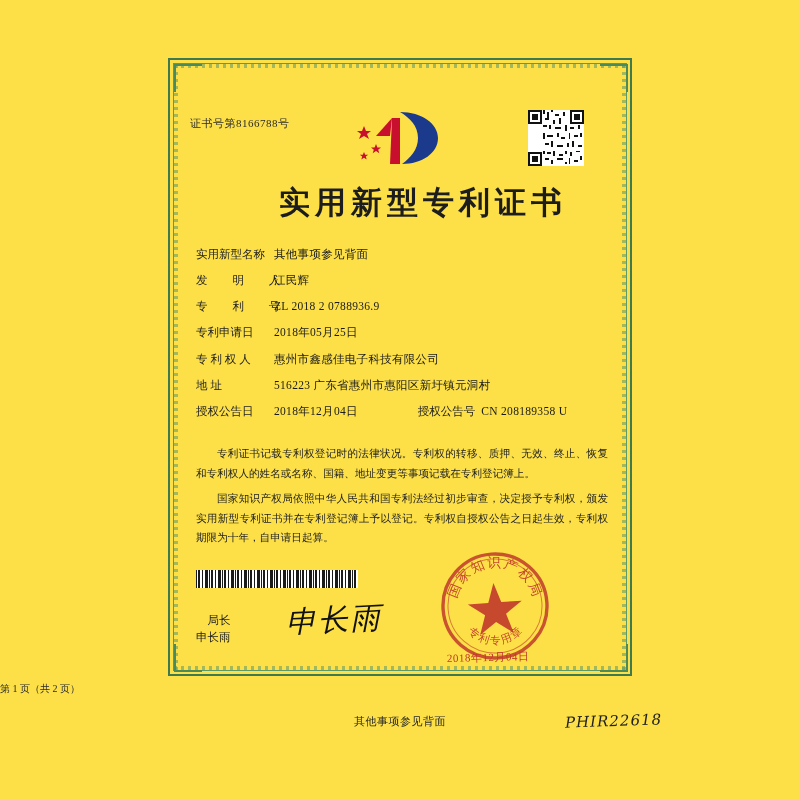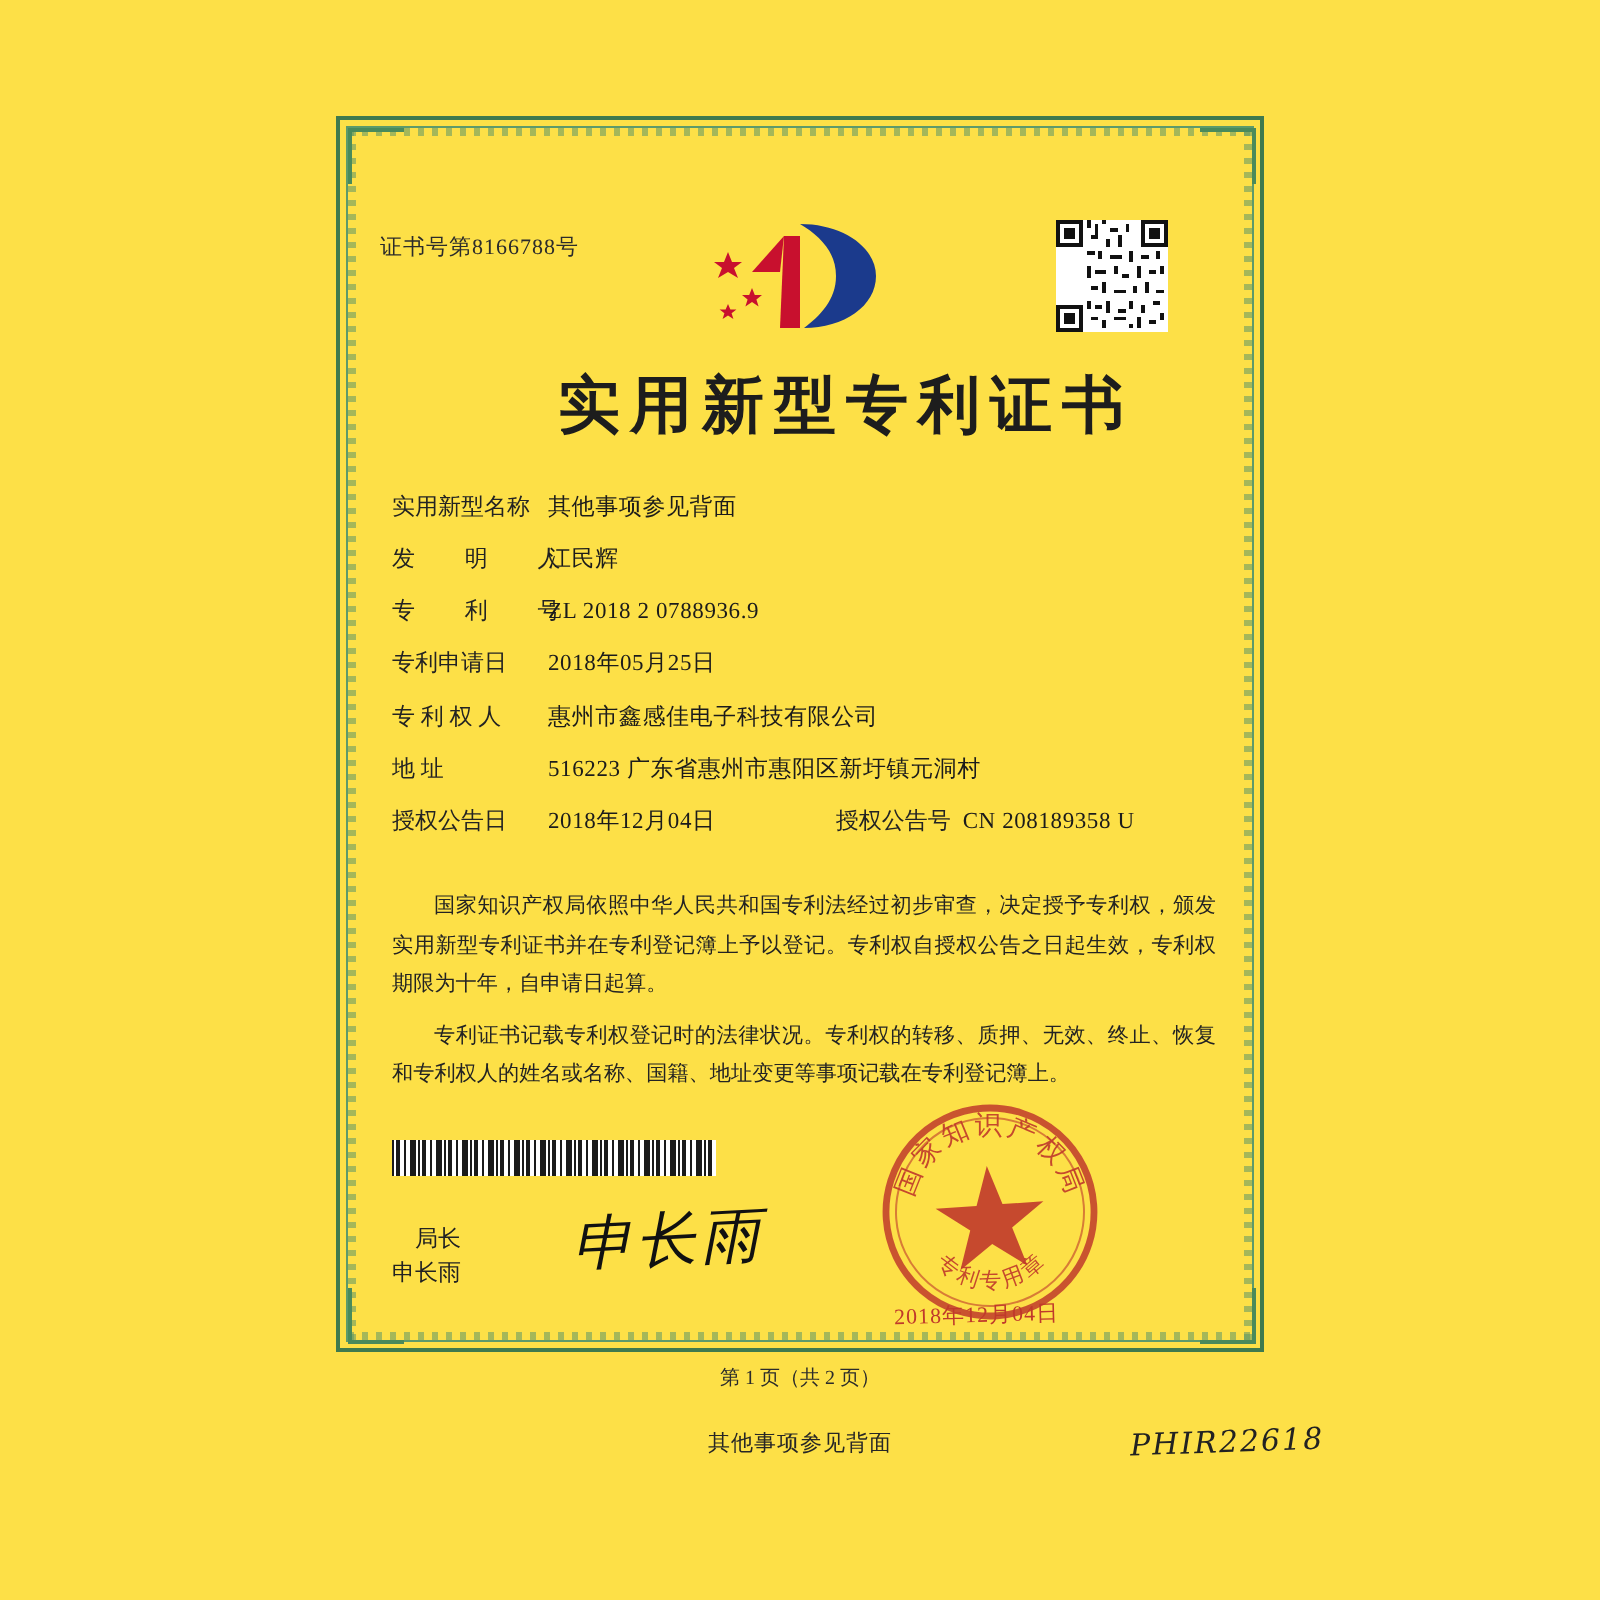--- a/index.html
+++ b/index.html
@@ -213,21 +213,20 @@
     letter-spacing: 2px;
     transform: rotate(-3deg);
   }
 
   
   .page-no {
     position: absolute;
     left: 0;
     top: 682px;
     width: 800px;
-    text-align: center;
     font-size: 10px;
     color: #2b2b2b;
   }
   .footnote {
     position: absolute;
     left: 0;
     top: 714px;
     width: 800px;
     text-align: center;
     font-size: 11px;
@@ -369,22 +368,22 @@
       <span class="field-label w4">授权公告日</span>
       <span class="field-value">2018年12月04日</span>
       <span class="col2">
         <span class="field-label">授权公告号</span>
         <span class="field-value">CN 208189358 U</span>
       </span>
     </div>
   </div>
 
   <div class="paras">
+    <p>专利证书记载专利权登记时的法律状况。专利权的转移、质押、无效、终止、恢复和专利权人的姓名或名称、国籍、地址变更等事项记载在专利登记簿上。</p>
     <p>国家知识产权局依照中华人民共和国专利法经过初步审查，决定授予专利权，颁发实用新型专利证书并在专利登记簿上予以登记。专利权自授权公告之日起生效，专利权期限为十年，自申请日起算。</p>
-    <p>专利证书记载专利权登记时的法律状况。专利权的转移、质押、无效、终止、恢复和专利权人的姓名或名称、国籍、地址变更等事项记载在专利登记簿上。</p>
   </div>
 
   <div class="barcode"></div>
 
   <div class="seal">
     <svg viewBox="0 0 114 114" width="114" height="114">
       <g transform="rotate(-4 57 57)">
         <circle cx="57" cy="57" r="52" fill="none" stroke="#c0392b" stroke-width="3.4" opacity="0.85"></circle>
         <circle cx="57" cy="57" r="47" fill="none" stroke="#c0392b" stroke-width="1" opacity="0.6"></circle>
         <polygon points="57,34 63.5,53.5 84,53.5 67.5,65.5 73.8,85 57,73 40.2,85 46.5,65.5 30,53.5 50.5,53.5" fill="#c0392b" opacity="0.9"></polygon>

